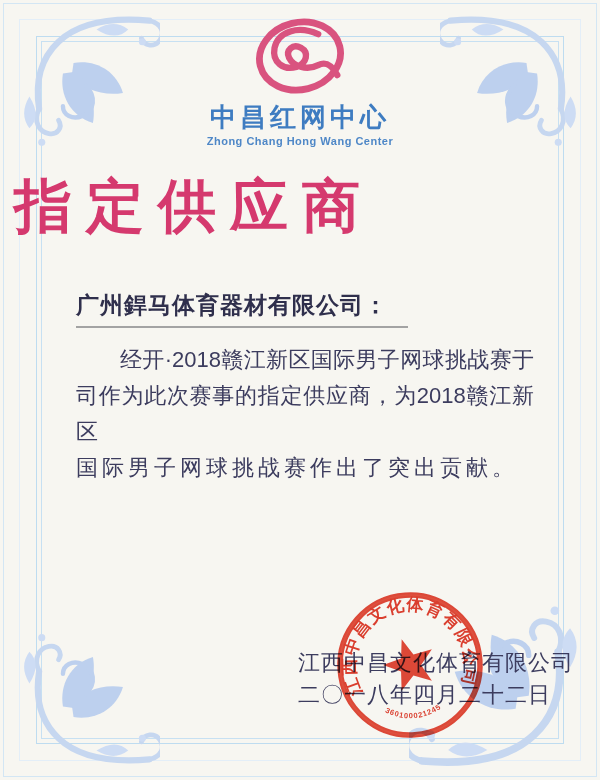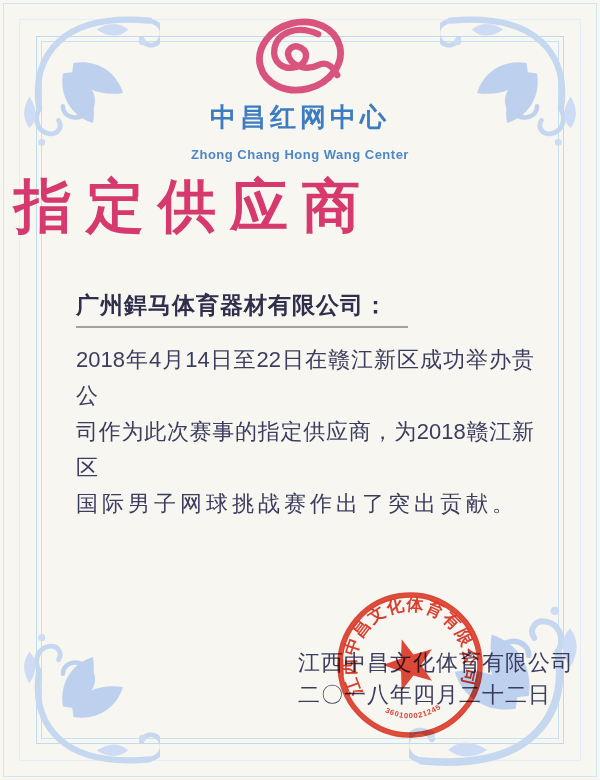--- a/index.html
+++ b/index.html
@@ -18,21 +18,21 @@
   
   .orn{position:absolute;width:150px;height:150px;}
   .orn-tl{top:10px;left:10px;}
   .orn-tr{top:10px;right:10px;transform:scaleX(-1);}
   .orn-bl{bottom:10px;left:10px;transform:scaleY(-1);}
   .orn-br{bottom:6px;right:6px;width:185px;height:185px;transform:scale(-1,-1);}
   
   .header{position:absolute;top:16px;left:0;width:100%;text-align:center;}
   .logo-svg{width:116px;height:80px;display:block;margin:0 auto;}
   .org-cn{margin-top:4px;font-size:26px;font-weight:bold;color:#3e7cc1;letter-spacing:4px;}
-  .org-en{margin-top:12px;font-size:13px;font-weight:bold;color:#4e87c7;letter-spacing:0.5px;}
+  .org-en{margin-top:0;font-size:11px;font-weight:bold;color:#4e87c7;letter-spacing:0.5px;}
   
   .title{
     position:absolute;top:168px;left:0;width:100%;text-align:left;
     font-size:58px;font-weight:900;color:#d5396e;letter-spacing:14px;
     padding-left:14px;box-sizing:border-box;
   }
   
   .recipient{
     position:absolute;top:290px;left:76px;
     font-size:23px;font-weight:bold;color:#2f2f4c;
@@ -99,21 +99,21 @@
   </svg>
   <div class="org-cn">中昌红网中心</div>
   <div class="org-en">Zhong Chang Hong Wang Center</div>
 </div>
 
 <div class="title">指定供应商</div>
 
 <div class="recipient">广州銲马体育器材有限公司：</div>
 
 <div class="body-block">
-  <div class="body-line">2018年4月14日至22日在赣江新区成功举办贵公</div>
+  <div class="body-line first">经开·2018赣江新区国际男子网球挑战赛于</div>
   <div class="body-line">司作为此次赛事的指定供应商，为2018赣江新区</div>
   <div class="body-line last">国际男子网球挑战赛作出了突出贡献。</div>
 </div>
 
 <div class="signature">
   <div>江西中昌文化体育有限公司</div>
   <div>二〇一八年四月二十二日</div>
 </div>
 
 <svg class="seal" viewBox="-80 -80 160 160">

